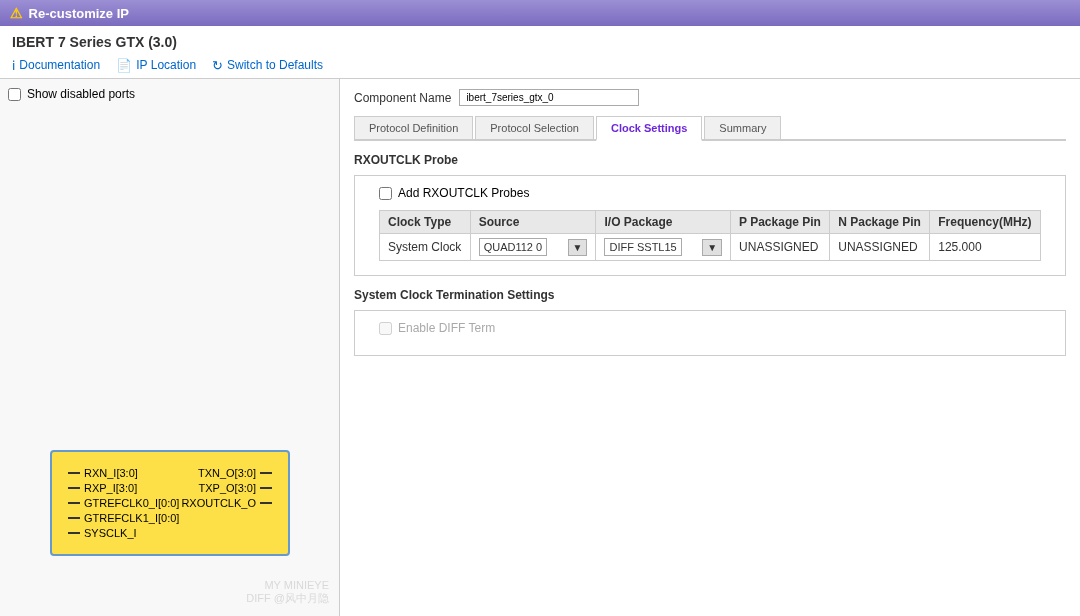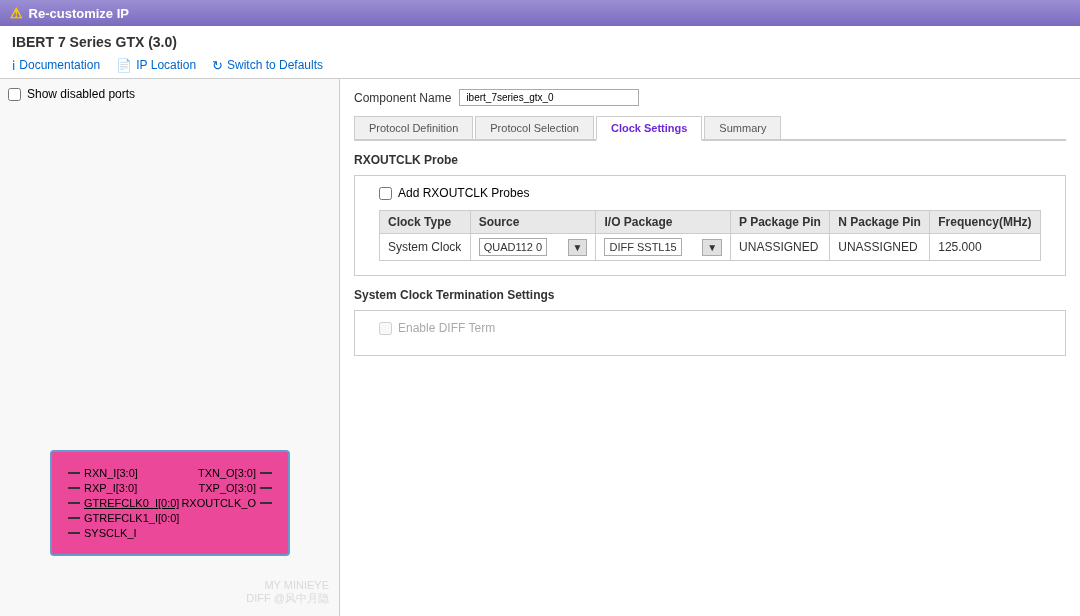--- a/index.html
+++ b/index.html
@@ -79,21 +79,21 @@
 
     
     #component-diagram {
       position: absolute;
       bottom: 60px;
       left: 50px;
       width: 240px;
     }
     .comp-box {
       border: 2px solid #6699cc;
-      background: #ec4899;
+      background: #fde047;
       border-radius: 4px;
       padding: 12px 16px;
       position: relative;
     }
     .port-row {
       display: flex;
       justify-content: space-between;
       align-items: center;
       margin: 3px 0;
       font-size: 11px;
@@ -307,21 +307,21 @@
               <span style="margin-left:4px;">RXP_I[3:0]</span>
             </div>
             <div class="right-port">
               <span style="margin-right:4px;">TXP_O[3:0]</span>
               <span class="solid-line"></span>
             </div>
           </div>
           <div class="port-row">
             <div class="left-port">
               <span class="solid-line"></span>
-              <span style="margin-left:4px;text-decoration:underline;">GTREFCLK0_I[0:0]</span>
+              <span style="margin-left:4px;">GTREFCLK0_I[0:0]</span>
             </div>
             <div class="right-port">
               <span style="margin-right:4px;">RXOUTCLK_O</span>
               <span class="solid-line"></span>
             </div>
           </div>
           <div class="port-row">
             <div class="left-port">
               <span class="solid-line"></span>
               <span style="margin-left:4px;">GTREFCLK1_I[0:0]</span>

